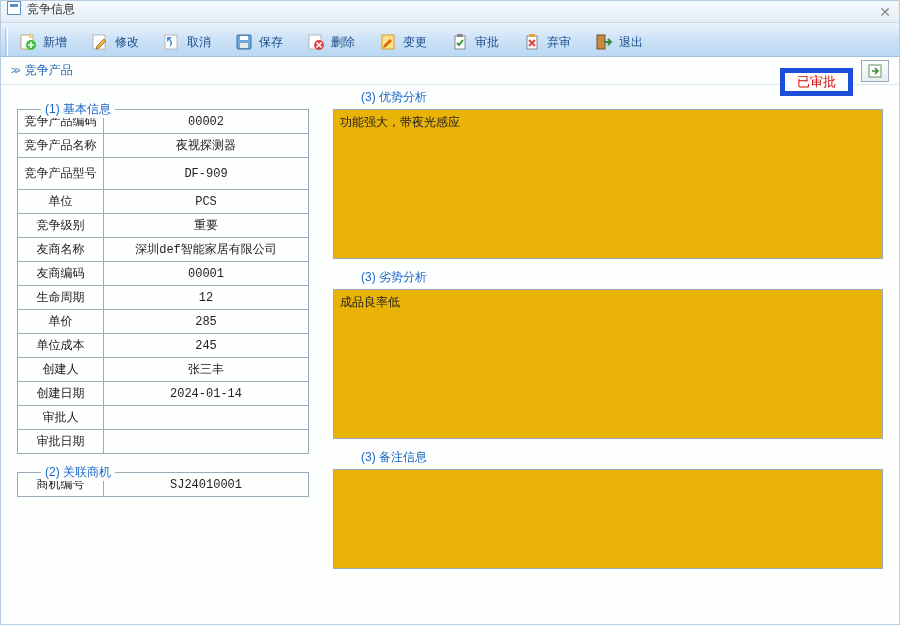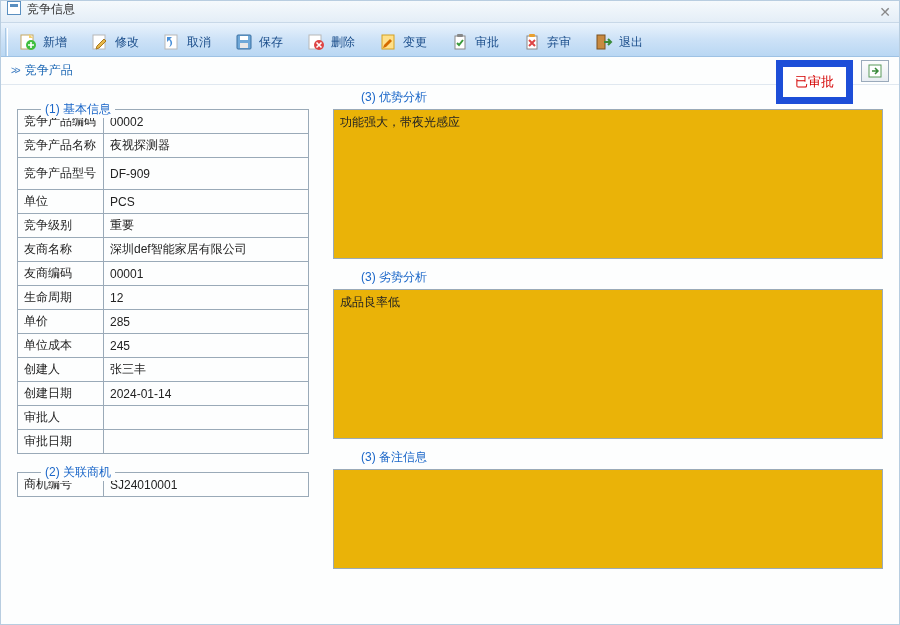--- a/index.html
+++ b/index.html
@@ -11,30 +11,30 @@
     .titlebar .title { color: #333; }
     .titlebar .close { position: absolute; right: 8px; top: 3px; color: #888; font-size: 14px; cursor: pointer; }
     .toolbar { height: 34px; background: linear-gradient(#eaf3fc,#cde2f7,#b9d7f3); border-bottom: 1px solid #9ec2e4; display: flex; align-items: flex-end; padding: 0 4px; }
     .toolbar .sep { width: 3px; height: 28px; border-left: 1px solid #a8c8e5; border-right: 1px solid #fff; margin-right: 4px; }
     .tbtn { display: flex; align-items: center; height: 28px; padding: 0 12px 0 6px; margin-right: 4px; border: 1px solid transparent; border-radius: 3px; cursor: pointer; color: #1a4d8a; }
     .tbtn .icon { width: 18px; height: 18px; margin-right: 6px; display: inline-flex; align-items: center; justify-content: center; }
     .tbtn .icon svg { width: 18px; height: 18px; }
     .crumbbar { height: 28px; display: flex; align-items: center; padding: 0 10px; background: #fdfefe; border-bottom: 1px solid #e0e8f0; position: relative; }
     .crumbbar .chev { color: #3a7ac0; margin-right: 6px; font-size: 10px; letter-spacing: -2px; }
     .crumbbar .crumb { color: #1a66b3; }
-    .status-tag { position: absolute; right: 46px; top: 3px; border: 7px solid #1d4ed8; color: #d40000; padding: 6px 12px; font-size: 13px; background: #fff; }
+    .status-tag { position: absolute; right: 46px; top: 11px; border: 5px solid #1d4ed8; color: #d40000; padding: 0 12px; font-size: 13px; background: #fff; }
     .export-btn { position: absolute; right: 10px; top: 3px; width: 28px; height: 22px; border: 1px solid #9aaabb; background: linear-gradient(#fdfdfd,#e8edf2); display: flex; align-items: center; justify-content: center; cursor: pointer; }
     .export-btn svg { width: 14px; height: 14px; }
     .content { padding: 12px 16px 0 16px; display: flex; gap: 24px; height: calc(100% - 84px); overflow: hidden; background: #fdfefe; }
     .leftcol { width: 292px; flex-shrink: 0; }
     .rightcol { flex: 1; display: flex; flex-direction: column; }
     .group { position: relative; margin-bottom: 18px; }
     .group .legend { position: absolute; top: -8px; left: 24px; background: #fdfefe; color: #1a66c8; padding: 0 4px; font-size: 12px; }
     .basic-table { border: 1px solid #9aaab8; border-collapse: collapse; width: 100%; margin-top: 12px; }
-    .basic-table td { border: 1px solid #9aaab8; padding: 3px 6px; font-size: 12px; color: #222; font-family: Liberation Sans, sans-serif; }
+    .basic-table td { border: 1px solid #9aaab8; padding: 3px 6px; font-size: 12px; color: #222; font-family: Liberation Mono, monospace; text-align: center; }
     .basic-table td.k { width: 86px; }
     .basic-table td.tall { height: 32px; }
     .analysis-box { border: 1px solid #9aaab8; margin-top: 12px; padding: 4px 6px; font-size: 12px; color: #222; font-family: SimSun; background: #eab308; overflow: auto; resize: none; width: 100%; }
     .rightcol .group:nth-child(1) { flex-shrink: 0; }
     .rightcol .group:nth-child(1) .analysis-box { height: 150px; }
     .rightcol .group:nth-child(2) .analysis-box { height: 150px; }
     .rightcol .group:nth-child(3) .analysis-box { height: 100px; }
   </style>
 </head>
 <body>

